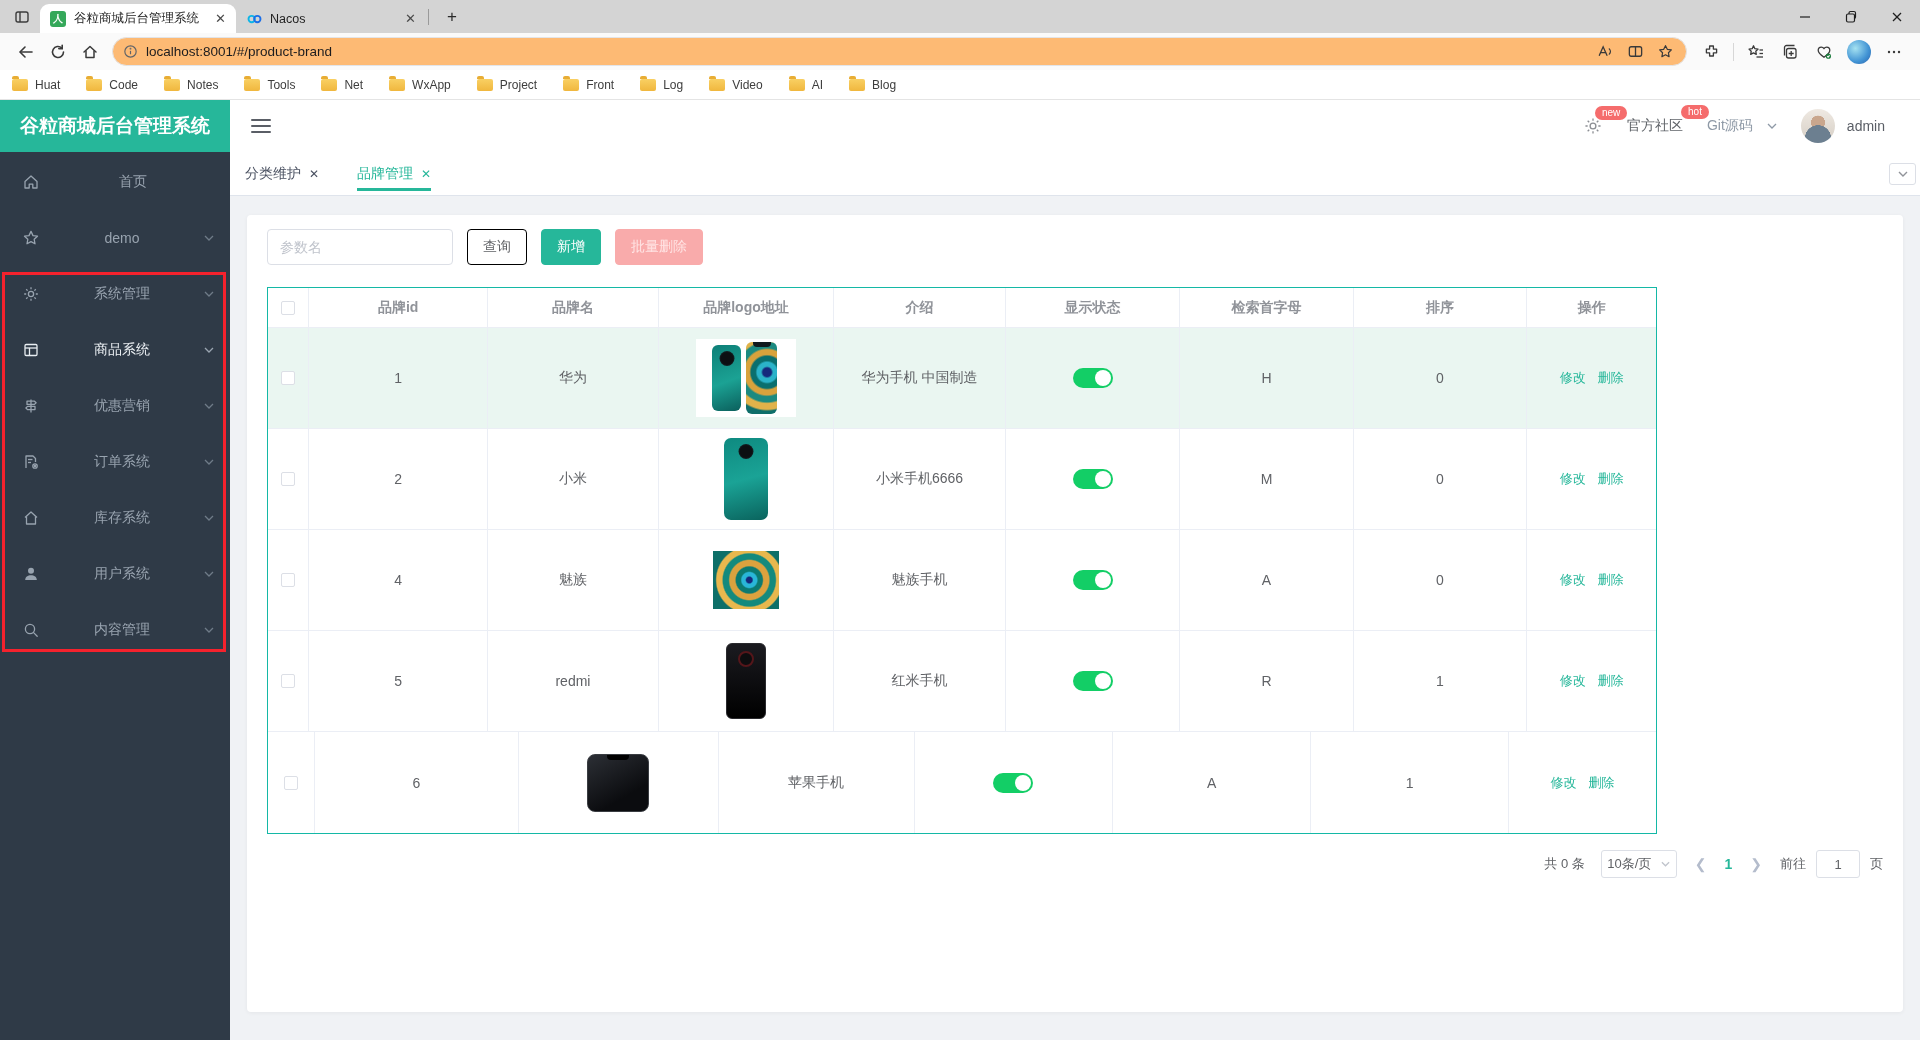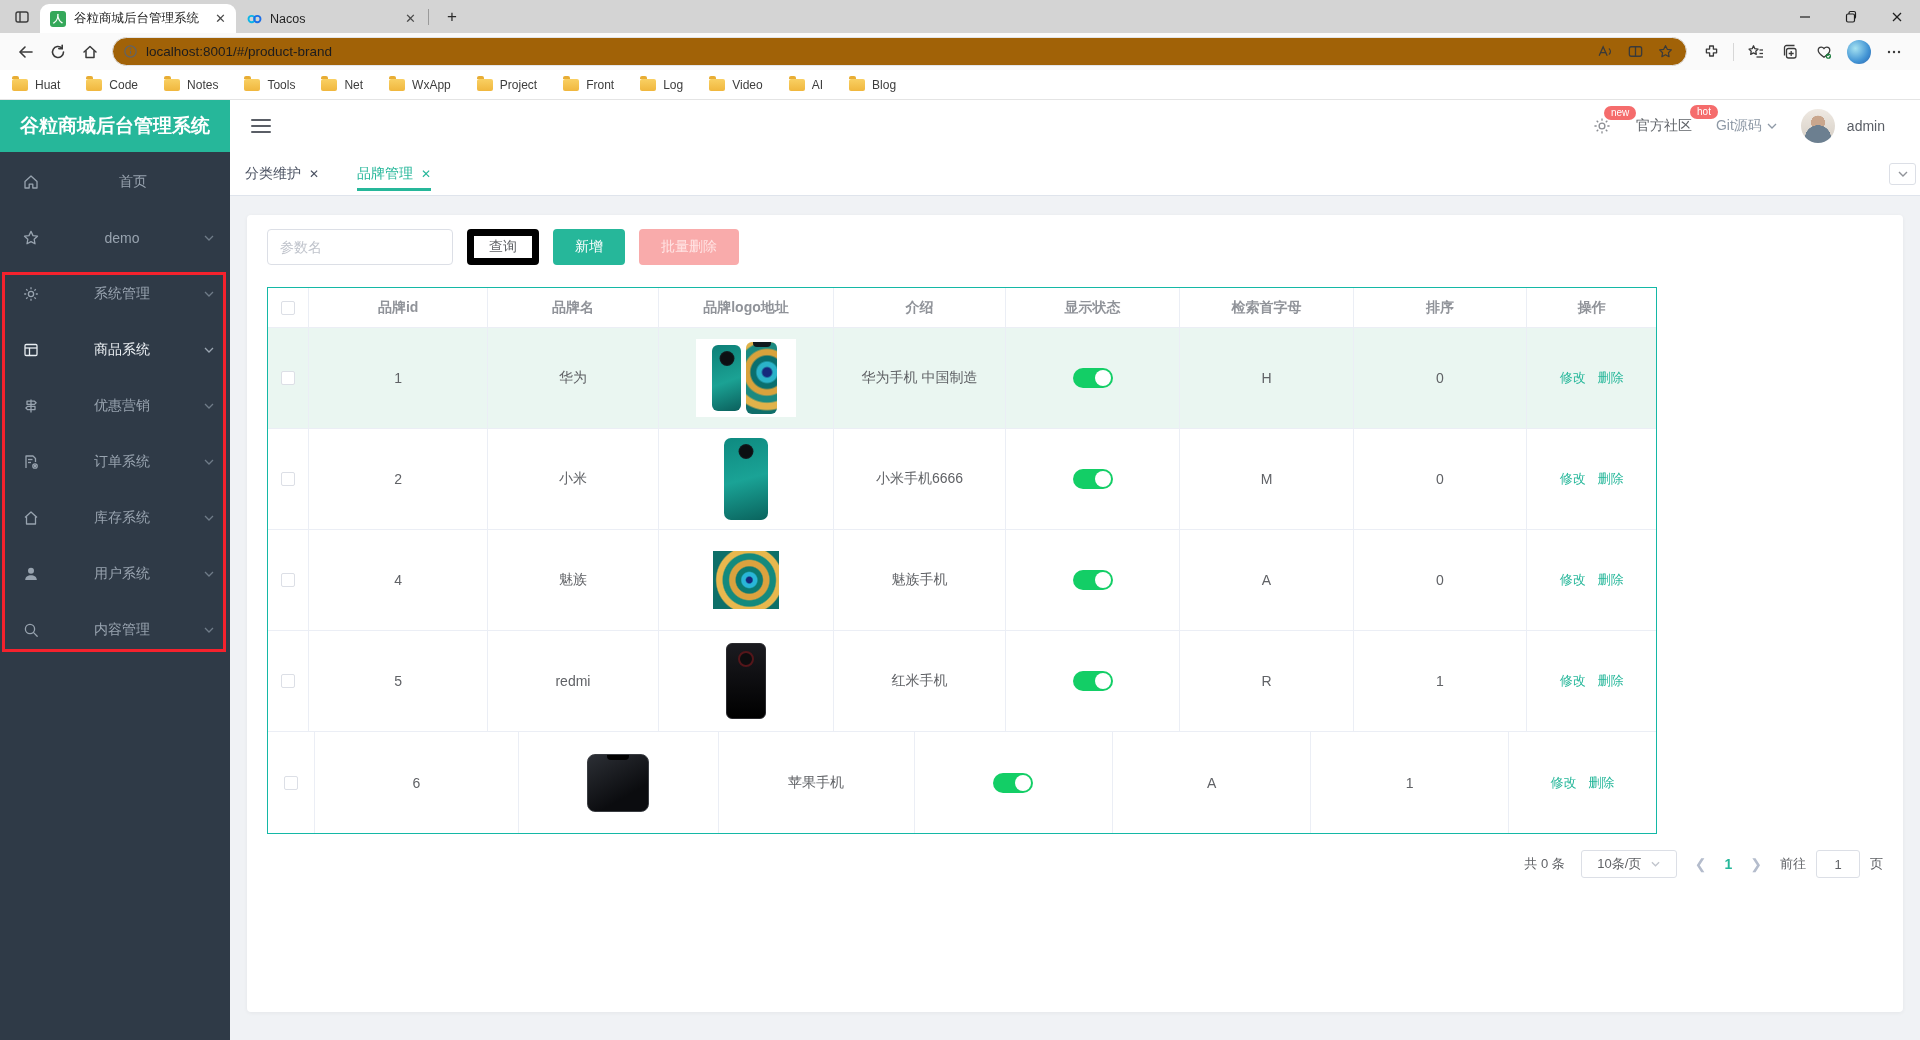--- a/index.html
+++ b/index.html
@@ -17,21 +17,21 @@
   .fav-app { background:#35a85a; color:#fff; font-size:10px; font-weight:bold; }
   .btab .ttl { flex:1; white-space:nowrap; overflow:hidden; text-overflow:ellipsis; }
   .btab .tclose { font-size:13px; color:#4a4a4a; margin-left:8px; }
   .strip-div { width:1px; height:16px; background:#9a9a9a; margin:0 6px 8px 2px; }
   .newtab { font-size:17px; color:#2a2a2a; margin:0 0 6px 4px; width:26px; text-align:center; }
   .win-controls { position:absolute; right:0; top:0; height:33px; display:flex; }
   .winbtn { width:46px; height:33px; display:flex; align-items:center; justify-content:center; }
 
   .addressbar { height:37px; background:#fafafa; display:flex; align-items:center; padding:0 10px; }
   .navic { width:32px; height:30px; display:flex; align-items:center; justify-content:center; border-radius:6px; flex:0 0 auto; }
-  .urlfield { flex:1; height:29px; background:#a16207; border:1px solid #e2e4e8; border-radius:15px;
+  .urlfield { flex:1; height:29px; background:#fdba74; border:1px solid #e2e4e8; border-radius:15px;
     display:flex; align-items:center; padding:0 6px 0 10px; margin:0 8px 0 6px; }
   .urltext { font-size:13.5px; color:#1c1c1e; margin-left:8px; flex:1; }
   .fieldic { width:30px; height:26px; display:flex; align-items:center; justify-content:center; }
   .rightics { display:flex; align-items:center; gap:2px; }
   .sep { width:1px; height:18px; background:#d7d7d7; margin:0 4px; }
   .profile-av { width:24px; height:24px; border-radius:50%;
     background:radial-gradient(circle at 35% 35%, #a5e2f1, #4193d4 60%, #2b5fa8); margin:0 5px; }
 
   .bookmarksbar { height:30px; background:#fff; border-bottom:1px solid #e4e4e4; display:flex; align-items:center; padding-left:12px; gap:26px; }
   .bm { display:flex; align-items:center; gap:7px; font-size:12px; color:#3d3d3d; }
@@ -53,21 +53,21 @@
   .main { flex:1; display:flex; flex-direction:column; background:#f0f2f5; min-width:0; }
   .topbar { height:52px; background:#fff; display:flex; align-items:center; padding:0 35px 0 21px; }
   .hamburger { width:20px; height:14px; display:flex; flex-direction:column; justify-content:space-between; }
   .hamburger i { display:block; height:2px; background:#5a5e66; border-radius:1px; }
   .tb-right { margin-left:auto; display:flex; align-items:center; gap:24px; }
   .pillwrap { position:relative; display:flex; align-items:center; }
   .pill { position:absolute; background:#f56c6c; color:#fff; font-size:10px; line-height:14px; padding:0 7px; border-radius:8px; top:-10px; }
   .pill.new { left:12px; }
   .pill.hot { right:-26px; top:-12px; }
   .community { font-size:14px; color:#5f6368; }
-  .gitlink { font-size:14px; color:#8e99a6; display:flex; align-items:center; gap:5px; }
+  .gitlink { font-size:14px; color:#8e99a6; display:flex; align-items:center; gap:14px; }
   .user-av { width:34px; height:34px; border-radius:50%;
     background:
       radial-gradient(circle at 50% 86%, #6c7f90 0 38%, rgba(0,0,0,0) 39%),
       radial-gradient(circle at 50% 40%, #c9a68d 0 26%, rgba(0,0,0,0) 27%),
       linear-gradient(#efe9e2,#d5cec5); }
   .uname { font-size:14px; color:#5a5e66; margin-left:-12px; }
 
   .pagetabs { height:44px; background:#fff; border-bottom:1px solid #dfe4ec; display:flex; align-items:center; padding-left:15px; gap:38px; position:relative; }
   .ptab { display:flex; align-items:center; gap:8px; font-size:14px; color:#495060; height:100%; position:relative; cursor:pointer; }
   .ptab .px { font-size:12px; }
@@ -75,21 +75,21 @@
   .ptab.active::after { content:""; position:absolute; left:0; right:0; bottom:4px; height:3px; background:#26b79a; }
   .tabs-dd { position:absolute; right:4px; top:11px; width:27px; height:22px; border:1px solid #dcdfe6; border-radius:3px;
     background:#fff; display:flex; align-items:center; justify-content:center; }
 
   .content { flex:1; padding:19px 17px; }
   .card { background:#fff; border-radius:4px; height:797px; padding:14px 20px 0; box-shadow:0 1px 4px rgba(0,0,0,.05); }
 
   .toolbar { display:flex; gap:14px; }
   .inp { width:186px; height:36px; border:1px solid #dcdfe6; border-radius:4px; padding:0 12px; font-size:14px; color:#606266; outline:none; }
   .inp::placeholder { color:#c0c4cc; }
-  .btn { height:36px; border-radius:4px; font-size:14px; padding:0 15px; border:7px solid #000000; background:#fff; color:#606266; cursor:pointer; }
+  .btn { height:36px; border-radius:4px; font-size:14px; padding:0 15px; border:1px solid #000000; background:#fff; color:#606266; cursor:pointer; }
   .btn.primary { background:#26b79a; border-color:#26b79a; color:#fff; }
   .btn.danger-dis { background:#f9abab; border-color:#f9abab; color:#ffe4e4; cursor:not-allowed; }
 
   .table { margin-top:22px; width:1390px; border:1px solid #14b8a6; font-size:14px; color:#606266; }
   .thead, .trow { display:flex; }
   .thead { height:40px; }
   .trow { height:101px; }
   .thead, .trow { border-bottom:1px solid #ebeef5; }
   .trow:last-child { border-bottom:none; }
   .th, .td { display:flex; align-items:center; justify-content:center; border-right:1px solid #ebeef5; overflow:hidden; }
@@ -120,21 +120,21 @@
     background:radial-gradient(circle at 55% 50%, #15297d 0 6%, #29b6d8 9% 16%, #0c7a70 19% 28%, #dba23e 31% 42%, #148a7d 45% 56%, #e8b84e 59% 70%, #0d6f68 73%); }
   .lg-redmi { width:40px; height:76px; border-radius:6px; position:relative;
     background:linear-gradient(#1b1b20,#000); border:1px solid #2a2a2e; }
   .lg-redmi::after { content:""; position:absolute; top:7px; left:50%; transform:translateX(-50%); width:12px; height:12px;
     border-radius:50%; background:#0d0d0f; border:2px solid #55161a; }
   .lg-apple { width:62px; height:58px; border-radius:8px; position:relative;
     background:linear-gradient(150deg,#2c2f35,#0b0c0f 70%); border:1px solid #3a3d42; }
   .lg-apple::before { content:""; position:absolute; top:0; left:50%; transform:translateX(-50%); width:22px; height:5px; background:#000; border-radius:0 0 4px 4px; }
 
   .pager { display:flex; align-items:center; justify-content:flex-end; margin-top:16px; gap:16px; font-size:13px; color:#606266; }
-  .psel { width:96px; height:28px; border:1px solid #dcdfe6; border-radius:3px; display:flex; align-items:center; justify-content:center; gap:10px; color:#606266; cursor:pointer; background:#fff; }
+  .psel { width:76px; height:28px; border:1px solid #dcdfe6; border-radius:3px; display:flex; align-items:center; justify-content:center; gap:10px; color:#606266; cursor:pointer; background:#fff; }
   .parrow { color:#b4bccc; font-size:14px; cursor:pointer; padding:0 2px; }
   .pnum { color:#26b79a; font-weight:bold; font-size:14px; padding:0 6px; cursor:pointer; }
   .goto-inp { width:44px; height:28px; border:1px solid #dcdfe6; border-radius:3px; text-align:center; font-size:13px; color:#606266; outline:none; }
   .pgroup { display:flex; align-items:center; gap:14px; }
   .pgroup.tight { gap:10px; }
 
   svg { display:block; }
 </style>
 </head>
 <body>

